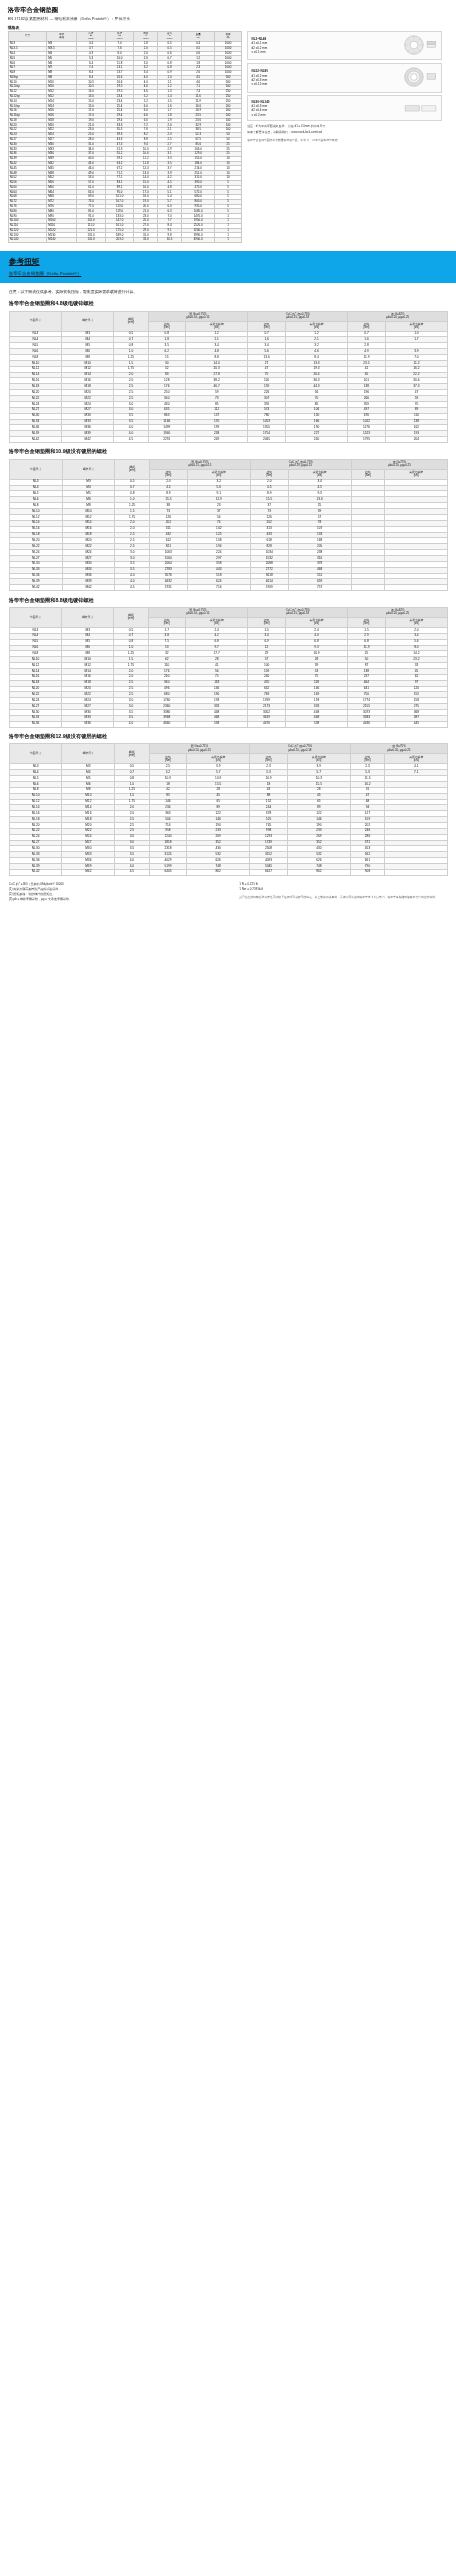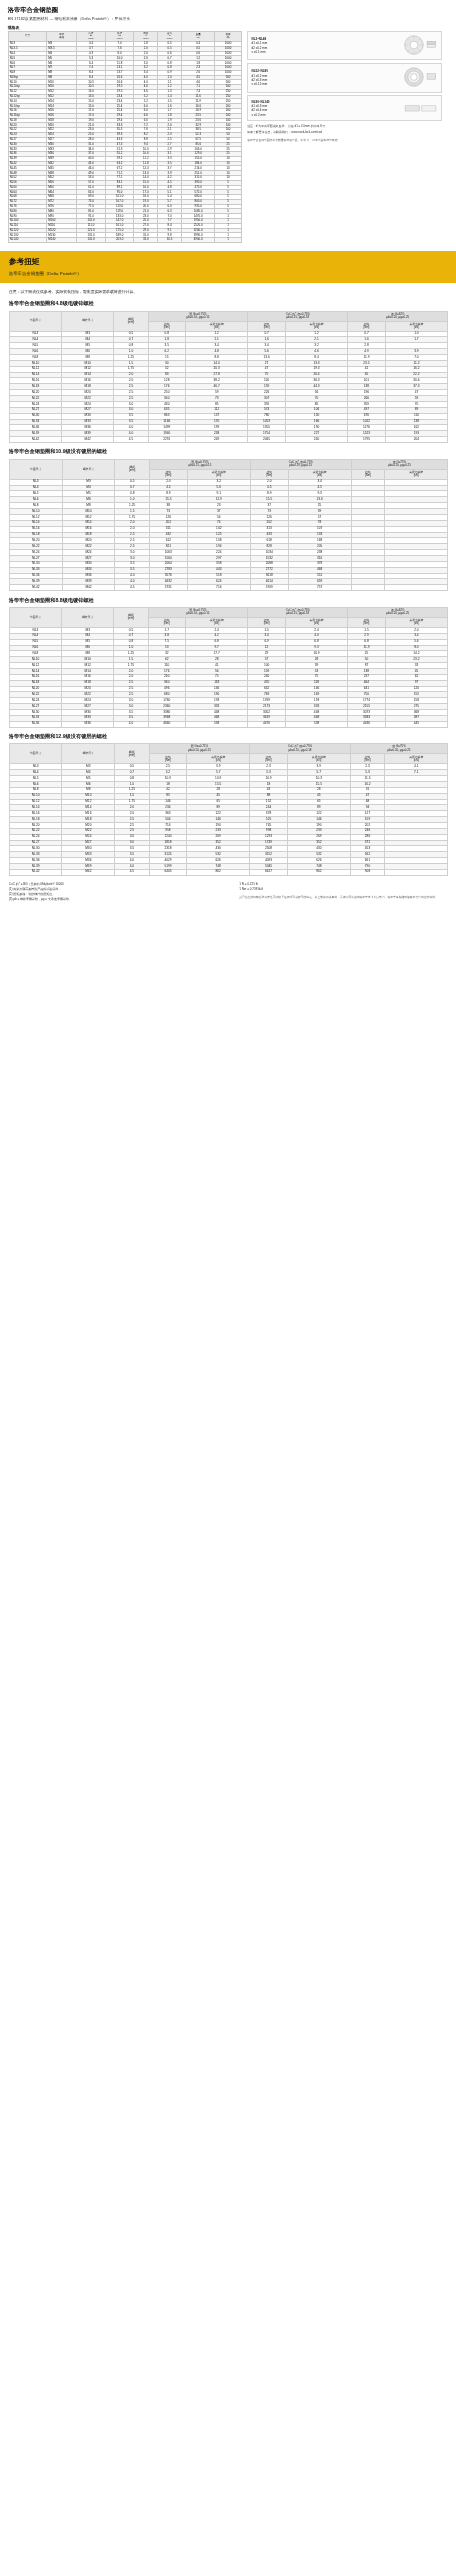--- a/index.html
+++ b/index.html
@@ -84,22 +84,23 @@
     font-size: 2.8px;
     color: #666;
     line-height: 1.5;
     margin-top: 3.3px;
     text-align: left;
   }
 
   
   .band {
     margin-top: 7.7px;
-    background: #eab308;
+    background: #0ea5e9;
     padding: 6.6px 8.8px 7.7px 8.8px;
+    text-decoration: underline;
   }
   .band h2 {
     font-size: 7.7px;
     font-weight: bold;
     margin: 0 0 3.3px 0;
     color: #111;
   }
   .band .bsub { font-size: 4.4px; color: #222; margin: 0; }
 
   .notice {

